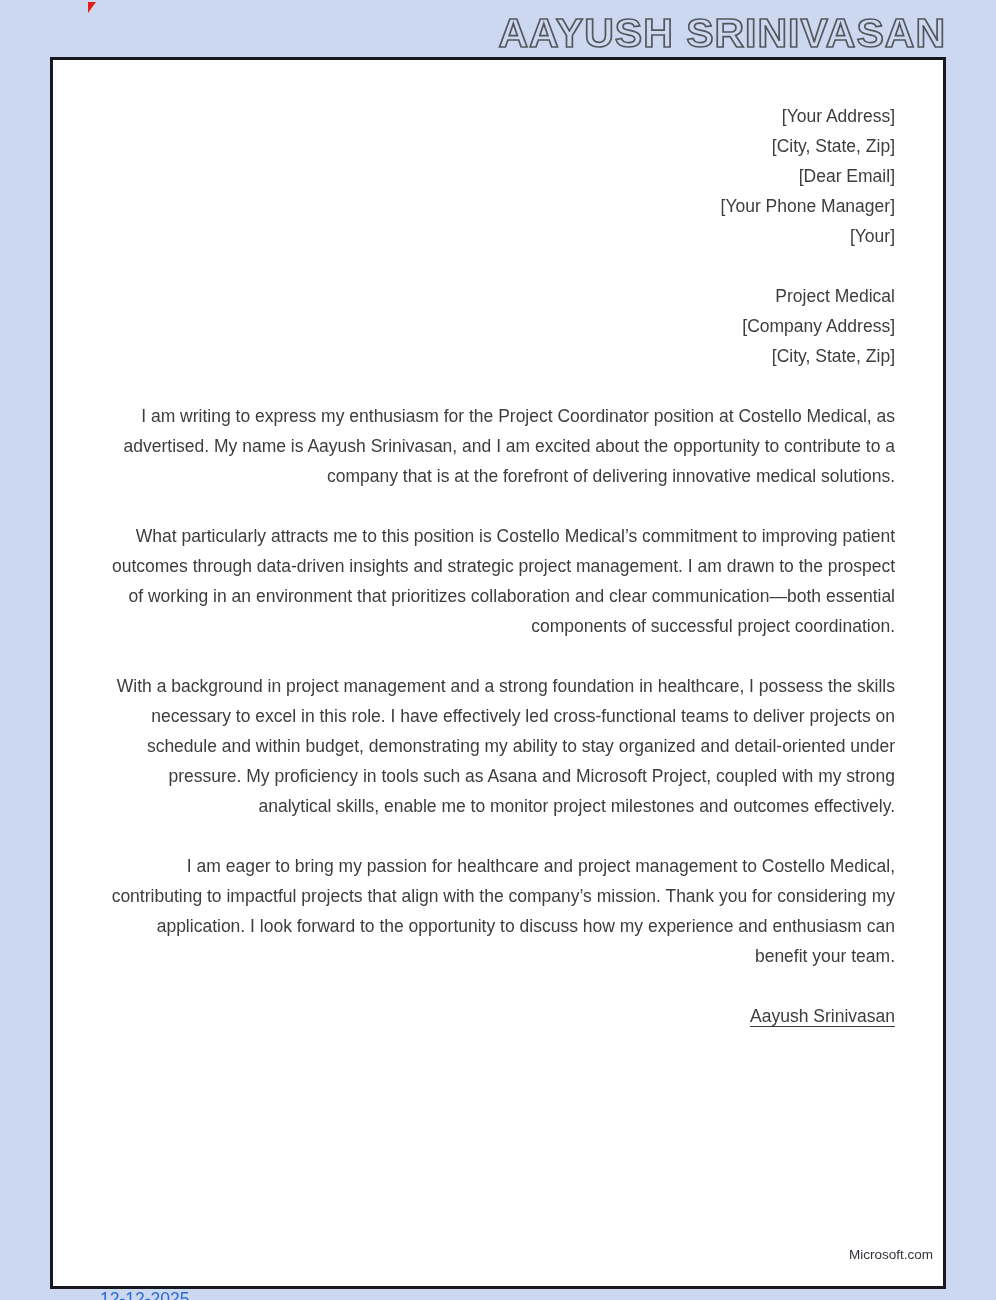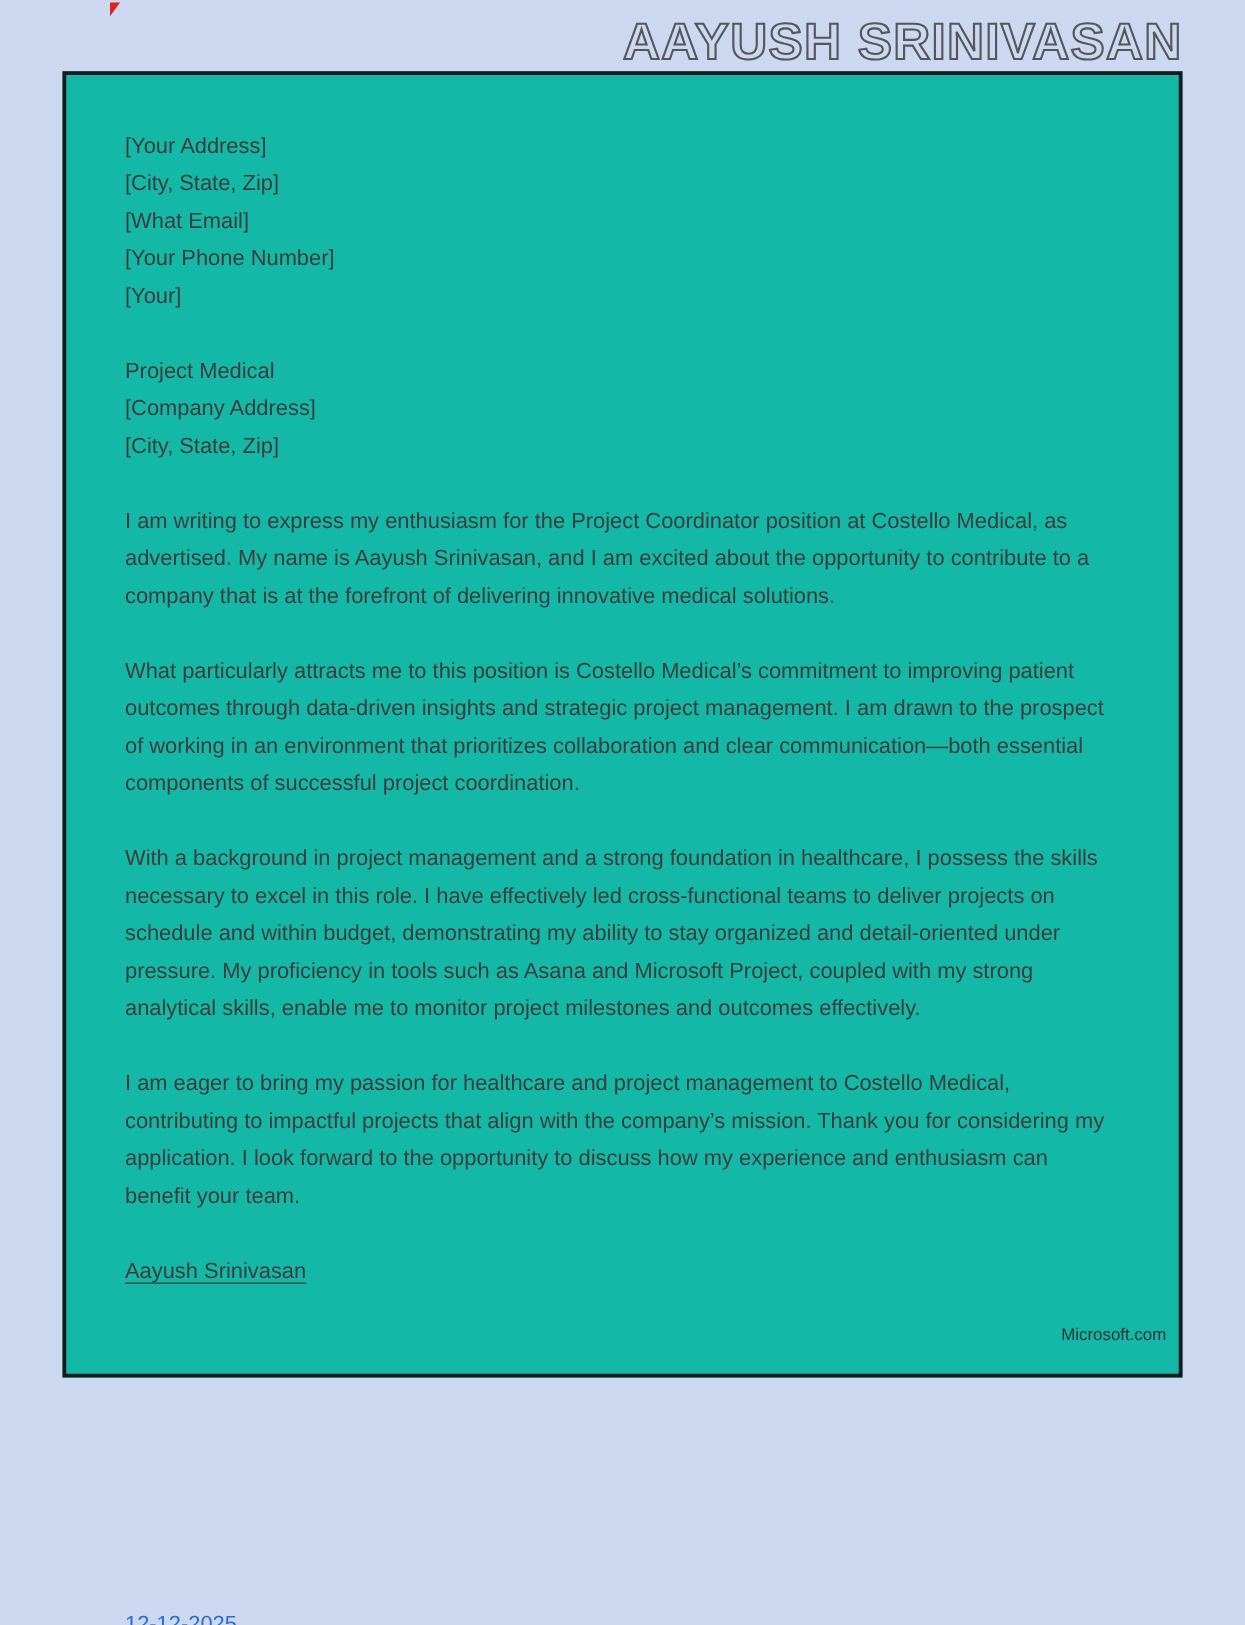--- a/index.html
+++ b/index.html
@@ -32,23 +32,24 @@
     -webkit-text-stroke: 1.7px #53575c;
     white-space: nowrap;
   }
 
   
   .sheet {
     position: absolute;
     left: 50px;
     top: 57px;
     width: 896px;
-    height: 1045px;
-    background: #14b8a6;
+    height: 1232px;
+    background: #ffffff;
     border: 3px solid #181821;
+    text-align: right;
   }
 
   .letter {
     padding: 41px 48px 0 47px;
     color: #3d3d3d;
     font-size: 17.5px;
     line-height: 30px;
   }
   .letter .block { margin-bottom: 30px; }
   .letter p { max-width: 798px; }
@@ -86,22 +87,22 @@
 <div class="corner-mark"></div>
 
 <div class="header-name">AAYUSH SRINIVASAN</div>
 
 <div class="sheet">
   <div class="letter">
 
     <div class="block">
       <p>[Your Address]</p>
       <p>[City, State, Zip]</p>
-      <p>[What Email]</p>
-      <p>[Your Phone Number]</p>
+      <p>[Dear Email]</p>
+      <p>[Your Phone Manager]</p>
       <p>[Your]</p>
     </div>
 
     <div class="block">
       <p>Project Medical</p>
       <p>[Company Address]</p>
       <p>[City, State, Zip]</p>
     </div>
 
 

